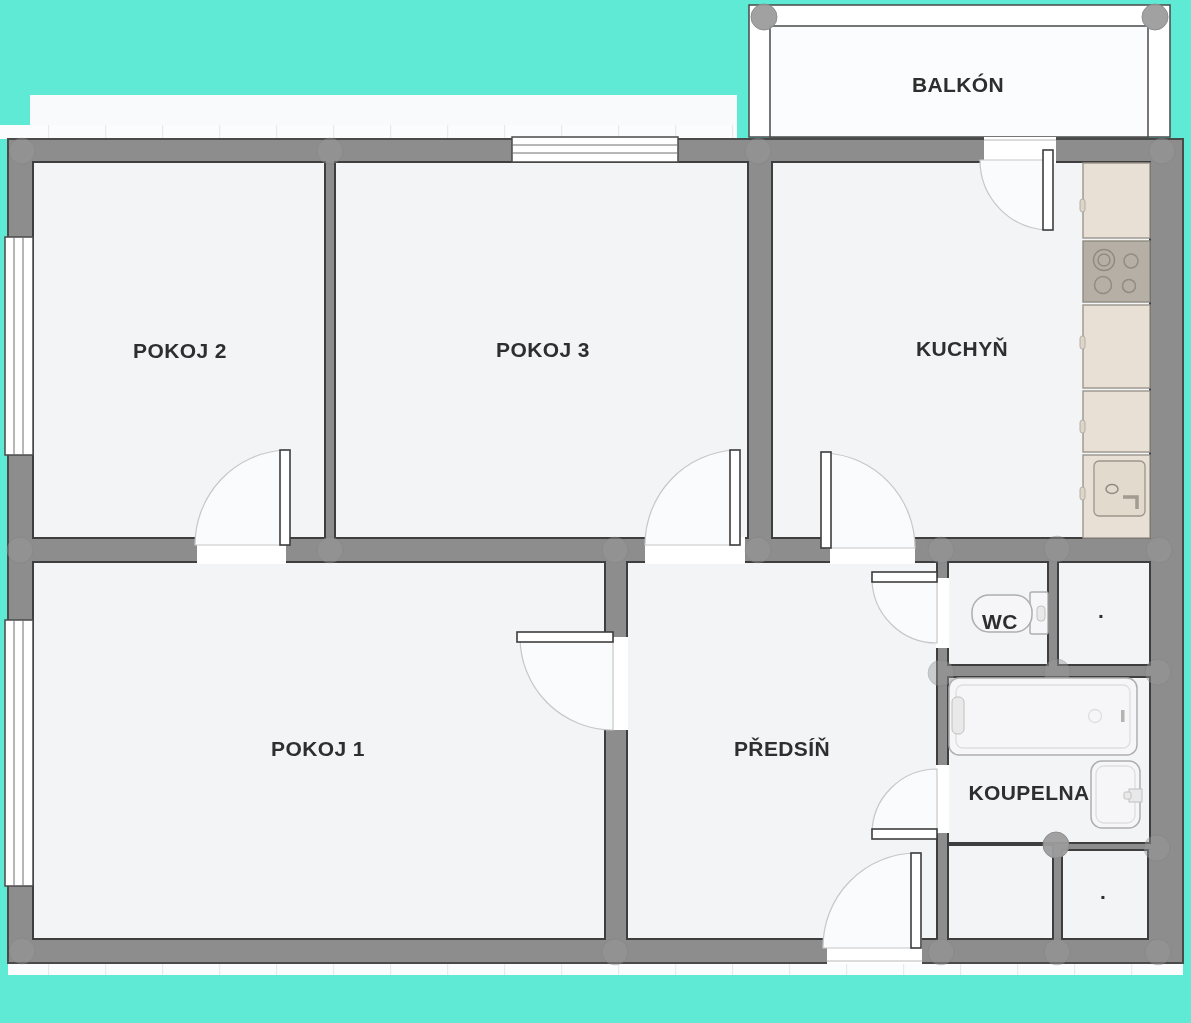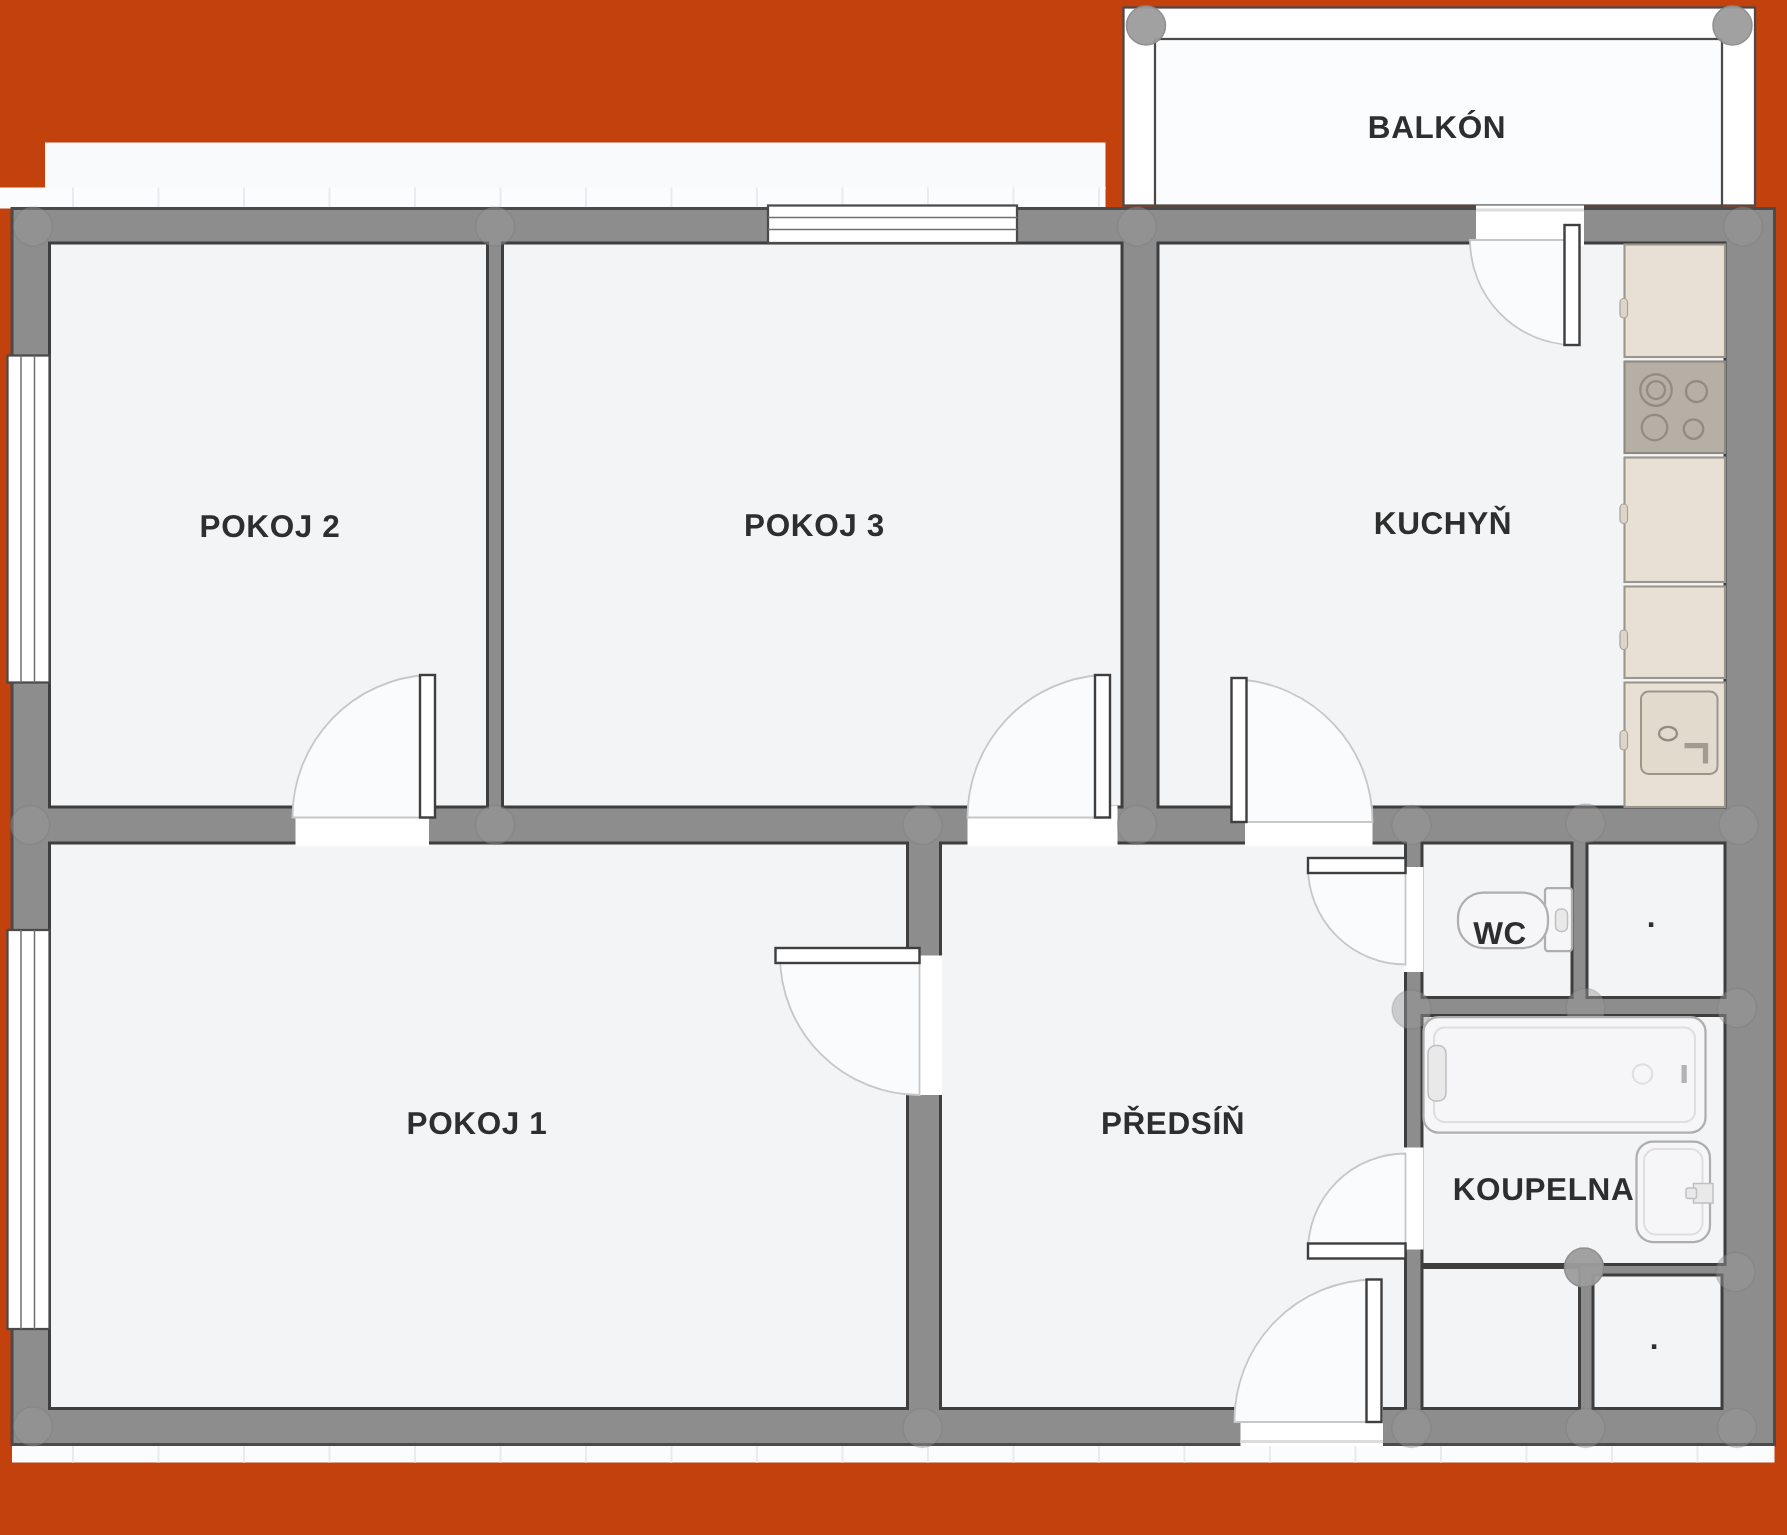--- a/index.html
+++ b/index.html
@@ -1,16 +1,16 @@
 <!DOCTYPE html>
 <html style="--wall: #8d8d8d; --wall_edge: #4a4a4a; --room_edge: #3e3e3e; --floor: #f3f4f6; --balcony_floor: #fbfcfd; --swing: #fafbfd; --arc: #c7c7c7; --counter: #e8e0d5; --stove: #b6afa6; --label: #2e2e2e;"><head>
 <meta charset="utf-8">
 <style>
   html,body{margin:0;padding:0;background:#fff;}
-  .stage{width:1191px;height:1023px;position:relative;background:#c2410c;overflow:hidden;}
+  .stage{width:1191px;height:1023px;position:relative;background:#5eead4;overflow:hidden;}
   svg{display:block;}
   .panel{fill:#f8fafb;}
   .ruler{fill:#fbfcfd;}
   .tick{stroke:#e8eaed;stroke-width:1.5;}
   .wall-base{fill:var(--wall);stroke:var(--wall_edge);stroke-width:2;}
   .room{fill:var(--floor);stroke:var(--room_edge);stroke-width:2;}
   .balcony-outer{fill:#ffffff;stroke:var(--wall_edge);stroke-width:1.5;}
   .balcony-inner{fill:var(--balcony_floor);stroke:var(--wall_edge);stroke-width:1.5;}
   .gap{fill:#ffffff;stroke:none;}
   .window{fill:#ffffff;stroke:var(--wall_edge);stroke-width:1.5;}

